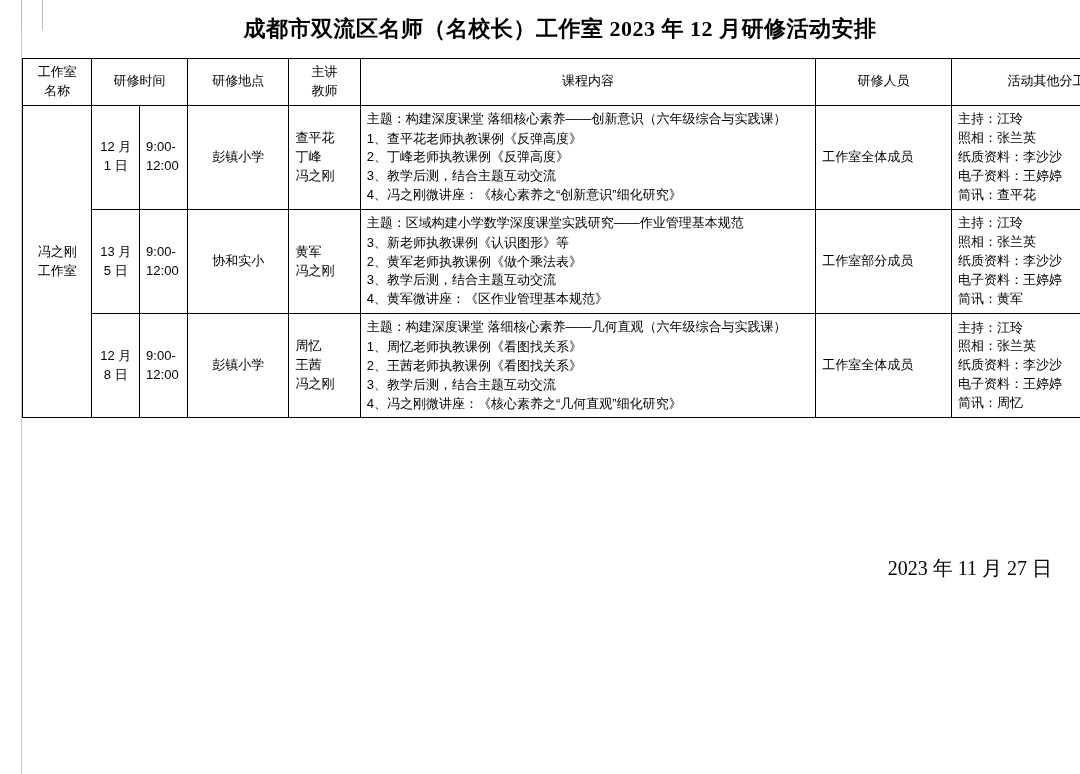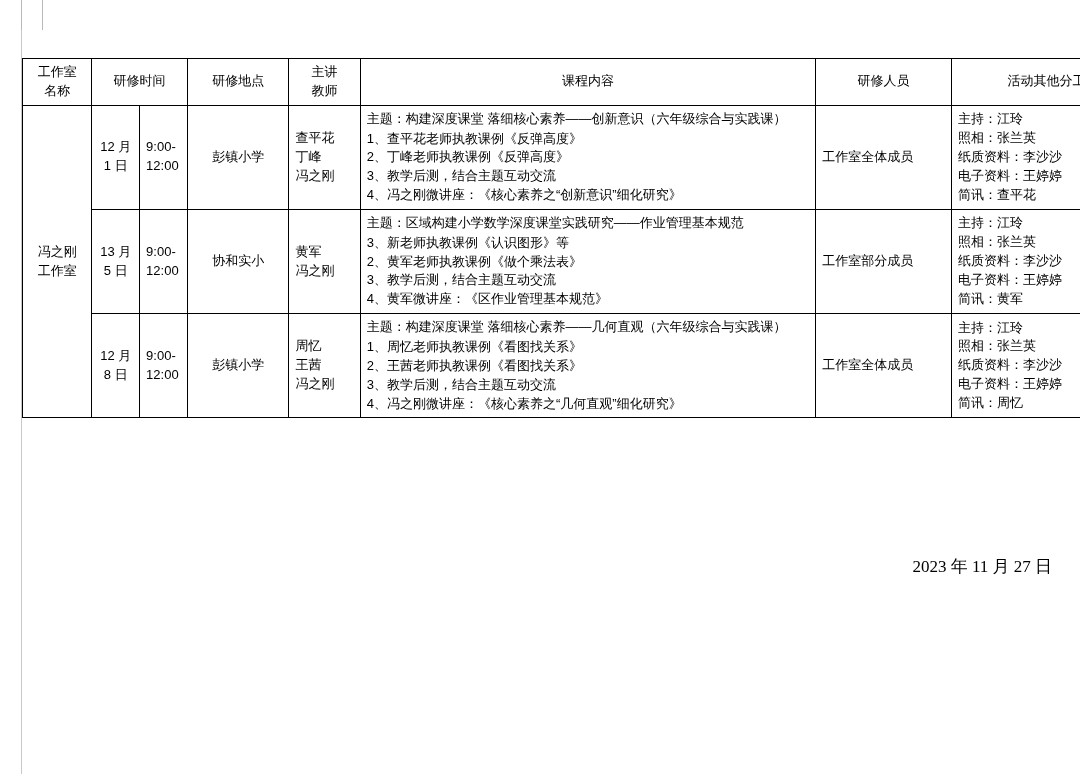--- a/index.html
+++ b/index.html
@@ -89,33 +89,34 @@
   .content-lines > div:first-child { margin-bottom: 1px; }
   .group-cell {
     text-align: center;
     line-height: 1.6;
   }
   .date-cell { font-size: 13px; }
   .doc-date {
     position: absolute;
     right: 28px;
     top: 555px;
-    font-size: 17px;
+    font-size: 20px;
     font-family: "Liberation Serif", "DejaVu Serif", serif;
     white-space: nowrap;
   }
 </style>
 </head>
 <body>
 
 <div class="page-edge-top"></div>
 <div class="page-edge-left"></div>
 
 <div class="doc">
 
+  <div class="doc-title">成都市双流区名师（名校长）工作室 2023 年 12 月研修活动安排</div>
 
   <table class="sched">
     <thead>
       <tr>
         <th class="c-name hdr-two-line">
           <div>工作室</div>
           <div>名称</div>
         </th>
         <th class="c-date" colspan="2">研修时间</th>
         <th class="c-place">研修地点</th>

